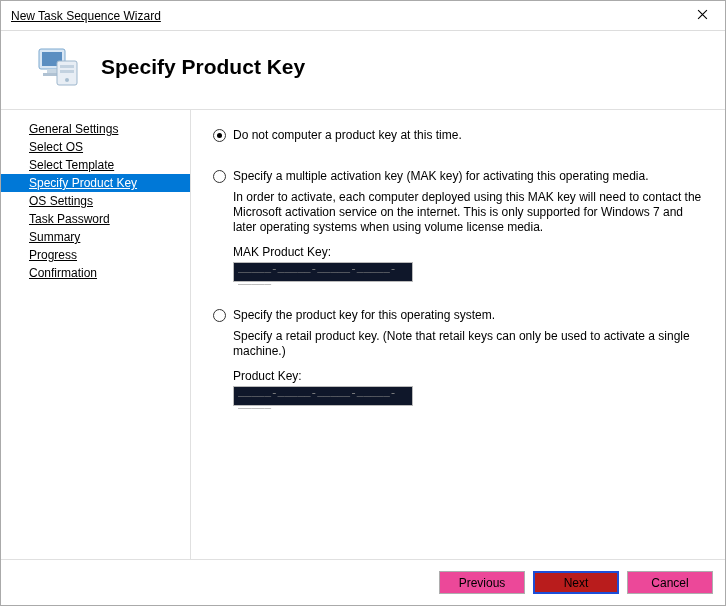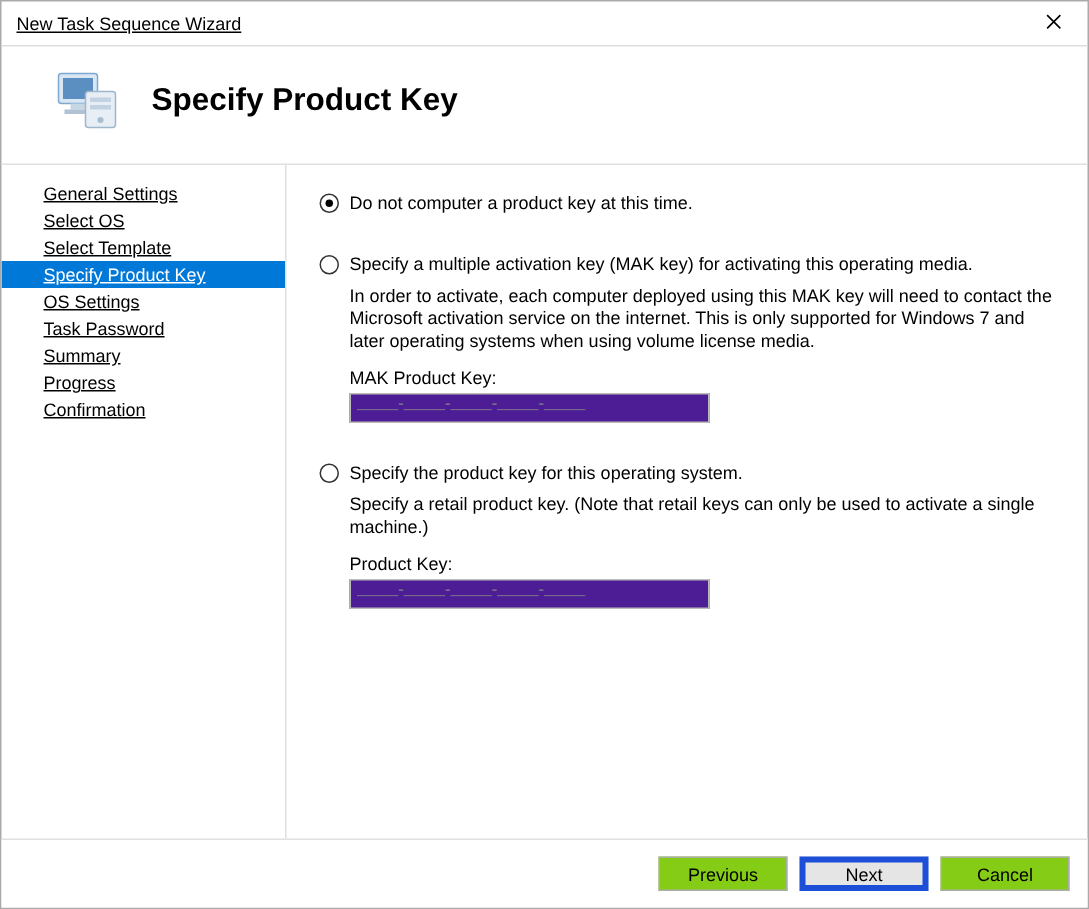--- a/index.html
+++ b/index.html
@@ -124,55 +124,55 @@
     font-size: 12px;
     line-height: 15px;
     color: #000;
   }
   .field-label {
     margin: 10px 0 3px 20px;
     font-size: 12px;
   }
   .key-input {
     margin: 0 0 0 20px;
-    width: 240px;
+    width: 180px;
     height: 20px;
     border: 1px solid #bbb;
-    background: #4c1d95;
-    display: flex;
-    font-family: Liberation Serif, serif;
+    background: #0f172a;
+    display: flex;
+    font-family: Liberation Mono, monospace;
     font-size: 11px;
     color: #888;
     position: relative;
     padding: 0 4px;
     cursor: text;
   }
   .footer {
     height: 46px;
     border-top: 1px solid #e0e0e0;
     display: flex;
     align-items: center;
     justify-content: flex-end;
     padding: 0 12px;
     gap: 8px;
     background: #fff;
   }
   .btn {
     min-width: 86px;
     height: 23px;
     border: 1px solid #adadad;
-    background: #84cc16;
+    background: #ec4899;
     font-size: 12px;
     font-family: inherit;
     cursor: pointer;
     padding: 0 10px;
   }
   .btn.default {
-    border: 4px solid #1d4ed8;
-    background: #e5e5e5;
+    border: 2px solid #1d4ed8;
+    background: #b91c1c;
   }
 </style>
 </head>
 <body>
 
 <div class="window">
 
   <div class="titlebar">
     <span class="title">New Task Sequence Wizard</span>
     <div class="close">

